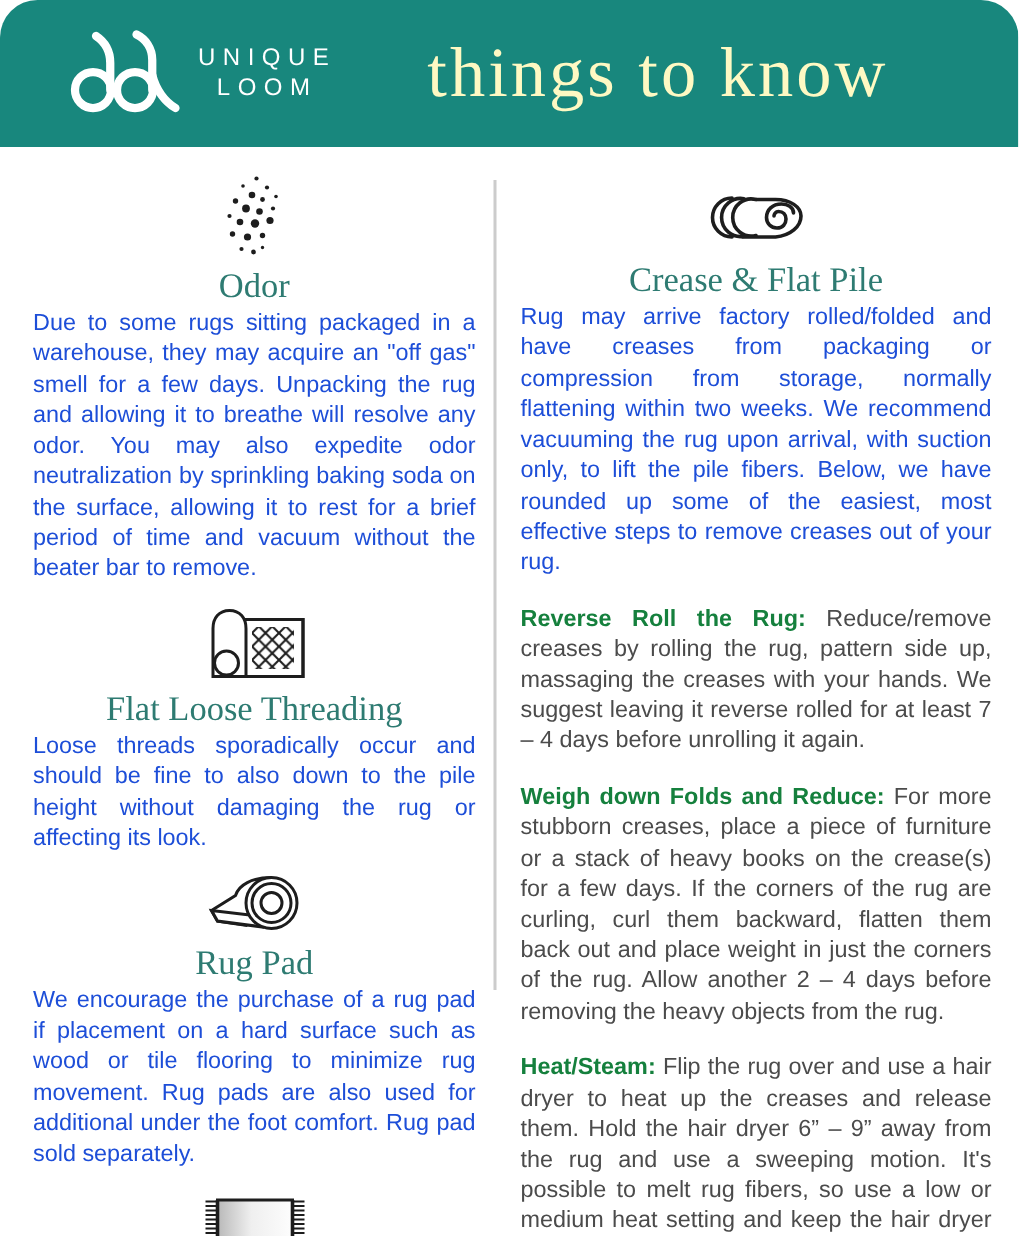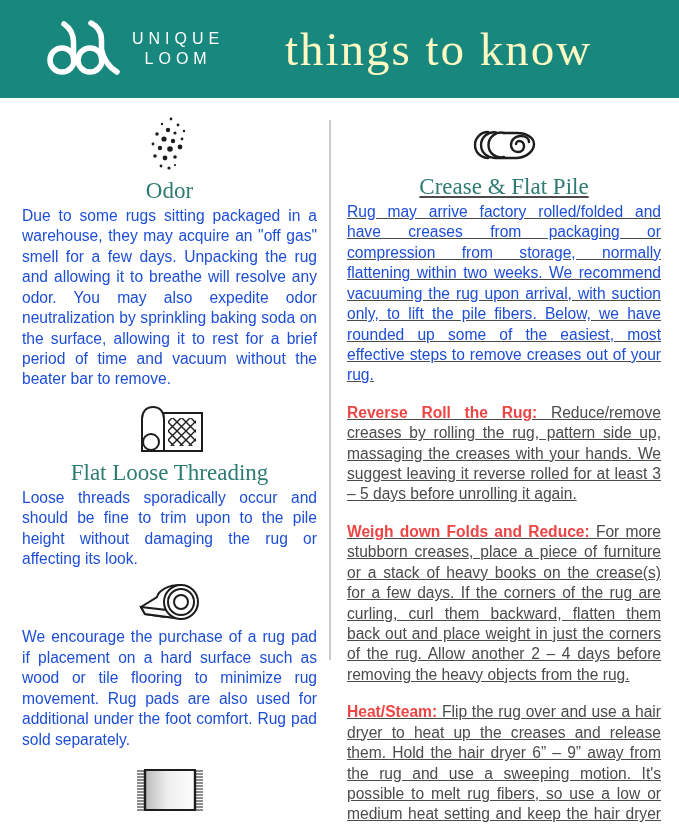--- a/index.html
+++ b/index.html
@@ -1,49 +1,49 @@
 <!DOCTYPE html>
 <html><head>
 <meta charset="utf-8">
 <style>
   html,body{margin:0;padding:0;background:#fff;}
   .page{
     position:relative;width:679px;height:824px;overflow:hidden;background:#fff;
-    font-family:"Liberation Sans",sans-serif;color:#4b4b4b;
+    font-family:"Liberation Sans",sans-serif;color:#4b4b4b;border-radius:25px;
   }
   
   .header{
     height:98px;background:#18877d;display:flex;align-items:center;
     padding:0 28px 0 44px;box-sizing:border-box;
   }
   .logo-mark{flex:0 0 auto;margin-right:10px;}
   .brand{color:#fff;text-align:center;line-height:1.25;
     font-size:16px;letter-spacing:5px;font-weight:400;margin-right:8px;}
   .header-title{
     flex:1;text-align:center;color:#fef9c3;
     font-family:"Liberation Serif","DejaVu Serif",serif;
     font-size:47px;letter-spacing:2px;padding-right:6px;white-space:nowrap;
   }
   
   .content{display:flex;height:562px;}
   .col-left{width:329px;box-sizing:border-box;padding:14px 12px 0 22px;}
   .divider{border-left:2px solid #ccc;margin:22px 0 0 0;}
-  .col-right{flex:1;box-sizing:border-box;padding:14px 18px 12px 16px;text-decoration:underline;}
+  .col-right{flex:1;box-sizing:border-box;padding:14px 18px 12px 16px;}
   
   .icon-wrap{display:flex;justify-content:center;}
   h2{
     font-family:"Liberation Serif","DejaVu Serif",serif;font-weight:400;
     color:#2e7b72;font-size:23px;text-align:center;margin:4px 0 2px 0;
   }
   p.body{
     font-size:15.6px;line-height:1.31;text-align:justify;margin:2px 0 0 0;
     color:#1d4ed8;
   }
   .tip{font-size:15.6px;line-height:1.31;text-align:justify;margin:17px 0 0 0;color:#4b4b4b;}
-  .tip strong{color:#ef4444;font-weight:700;}
+  .tip strong{color:#15803d;font-weight:700;}
   .sec{margin-bottom:8px;}
   .sec-odor .icon-wrap{margin-top:4px;}
   .sec-thread .icon-wrap{margin-top:14px;}
   .sec-pad .icon-wrap{margin-top:12px;}
   .sec-shade .icon-wrap{margin-top:18px;}
   .col-right .icon-wrap{margin-top:18px;margin-bottom:14px;}
   svg{display:block;}
 </style>
 </head>
 <body>
@@ -109,33 +109,34 @@
               </pattern>
             </defs>
             <rect x="30" y="9" width="40" height="38" fill="#fff"></rect>
             <rect x="36" y="14" width="28" height="28" fill="url(#xhatch)" stroke="none"></rect>
             <path d="M30 9 H70 V47 H30" fill="none"></path>
             <path d="M10 15 C10 8 14 3 21 3 C28 3 32 8 32 15 V47 H10 Z" fill="#fff"></path>
             <circle cx="19" cy="38" r="8" fill="#fff"></circle>
           </svg>
         </div>
         <h2>Flat Loose Threading</h2>
-        <p class="body">Loose threads sporadically occur and should be fine to trim upon to the pile height without damaging the rug or affecting its look.</p>
+        <p class="body">Loose threads sporadically occur and should be fine to also down to the pile height without damaging the rug or affecting its look.</p>
       </div>
 
       <div class="sec sec-pad">
         <div class="icon-wrap">
           <svg width="70" height="44" viewBox="0 0 70 44" fill="none" stroke="#1d1d1d" stroke-width="2">
             <path d="M46 4 C33 4 24 9 22 16 L6 26 L10 33 L30 36" fill="#fff"></path>
             <path d="M6 26 L40 30 L40 37 L10 33 Z" fill="#fff"></path>
             <circle cx="46" cy="21" r="17" fill="#fff"></circle>
             <circle cx="46" cy="21" r="13"></circle>
             <circle cx="46" cy="21" r="7"></circle>
           </svg>
         </div>
+        <h2>Rug Pad</h2>
         <p class="body">We encourage the purchase of a rug pad if placement on a hard surface such as wood or tile flooring to minimize rug movement. Rug pads are also used for additional under the foot comfort. Rug pad sold separately.</p>
       </div>
 
       <div class="sec sec-shade">
         <div class="icon-wrap">
           <svg width="74" height="44" viewBox="0 0 74 44" fill="none" stroke="#1d1d1d">
             <defs>
               <linearGradient id="shadegrad" x1="0" y1="0" x2="1" y2="0">
                 <stop offset="0" stop-color="#b9b9b9"></stop>
                 <stop offset="0.45" stop-color="#efefef"></stop>
@@ -166,21 +167,21 @@
             <path d="M25 2.5 A 12.7 12.7 0 1 0 25 27.5"></path>
             <path d="M33 3 A 12.4 12.4 0 1 0 33 27"></path>
             <path d="M33 3 H46 C56 3 63 8 63 14 C63 21 56 27 46 28 H24"></path>
             <path d="M58 12 C58 8 54 6 50 6 C44 6 40 10 40 15 C40 19 43 22 47 22 C51 22 53 19 53 16 C53 13 51 11 48 11 C46 11 45 13 45 14"></path>
           </svg>
         </div>
         <h2>Crease &amp; Flat Pile</h2>
         <p class="body">Rug may arrive factory rolled/folded and have creases from packaging or compression from storage, normally flattening within two weeks. We recommend vacuuming the rug upon arrival, with suction only, to lift the pile fibers. Below, we have rounded up some of the easiest, most effective steps to remove creases out of your rug.</p>
       </div>
 
-      <p class="tip"><strong>Reverse Roll the Rug:</strong> <span>Reduce/remove creases by rolling the rug, pattern side up, massaging the creases with your hands. We suggest leaving it reverse rolled for at least 3 – 5 days before unrolling it again.</span></p>
+      <p class="tip"><strong>Reverse Roll the Rug:</strong> <span>Reduce/remove creases by rolling the rug, pattern side up, massaging the creases with your hands. We suggest leaving it reverse rolled for at least 7 – 4 days before unrolling it again.</span></p>
 
       <p class="tip"><strong>Weigh down Folds and Reduce:</strong> <span>For more stubborn creases, place a piece of furniture or a stack of heavy books on the crease(s) for a few days. If the corners of the rug are curling, curl them backward, flatten them back out and place weight in just the corners of the rug. Allow another 2 – 4 days before removing the heavy objects from the rug.</span></p>
 
       <p class="tip"><strong>Heat/Steam:</strong> <span>Flip the rug over and use a hair dryer to heat up the creases and release them. Hold the hair dryer 6” – 9” away from the rug and use a sweeping motion. It's possible to melt rug fibers, so use a low or medium heat setting and keep the hair dryer moving. Or you may also lightly steaming the backside of the rug in the affected areas.</span></p>
 
     </div>
   </div>
 </div>
 
 </body></html>

